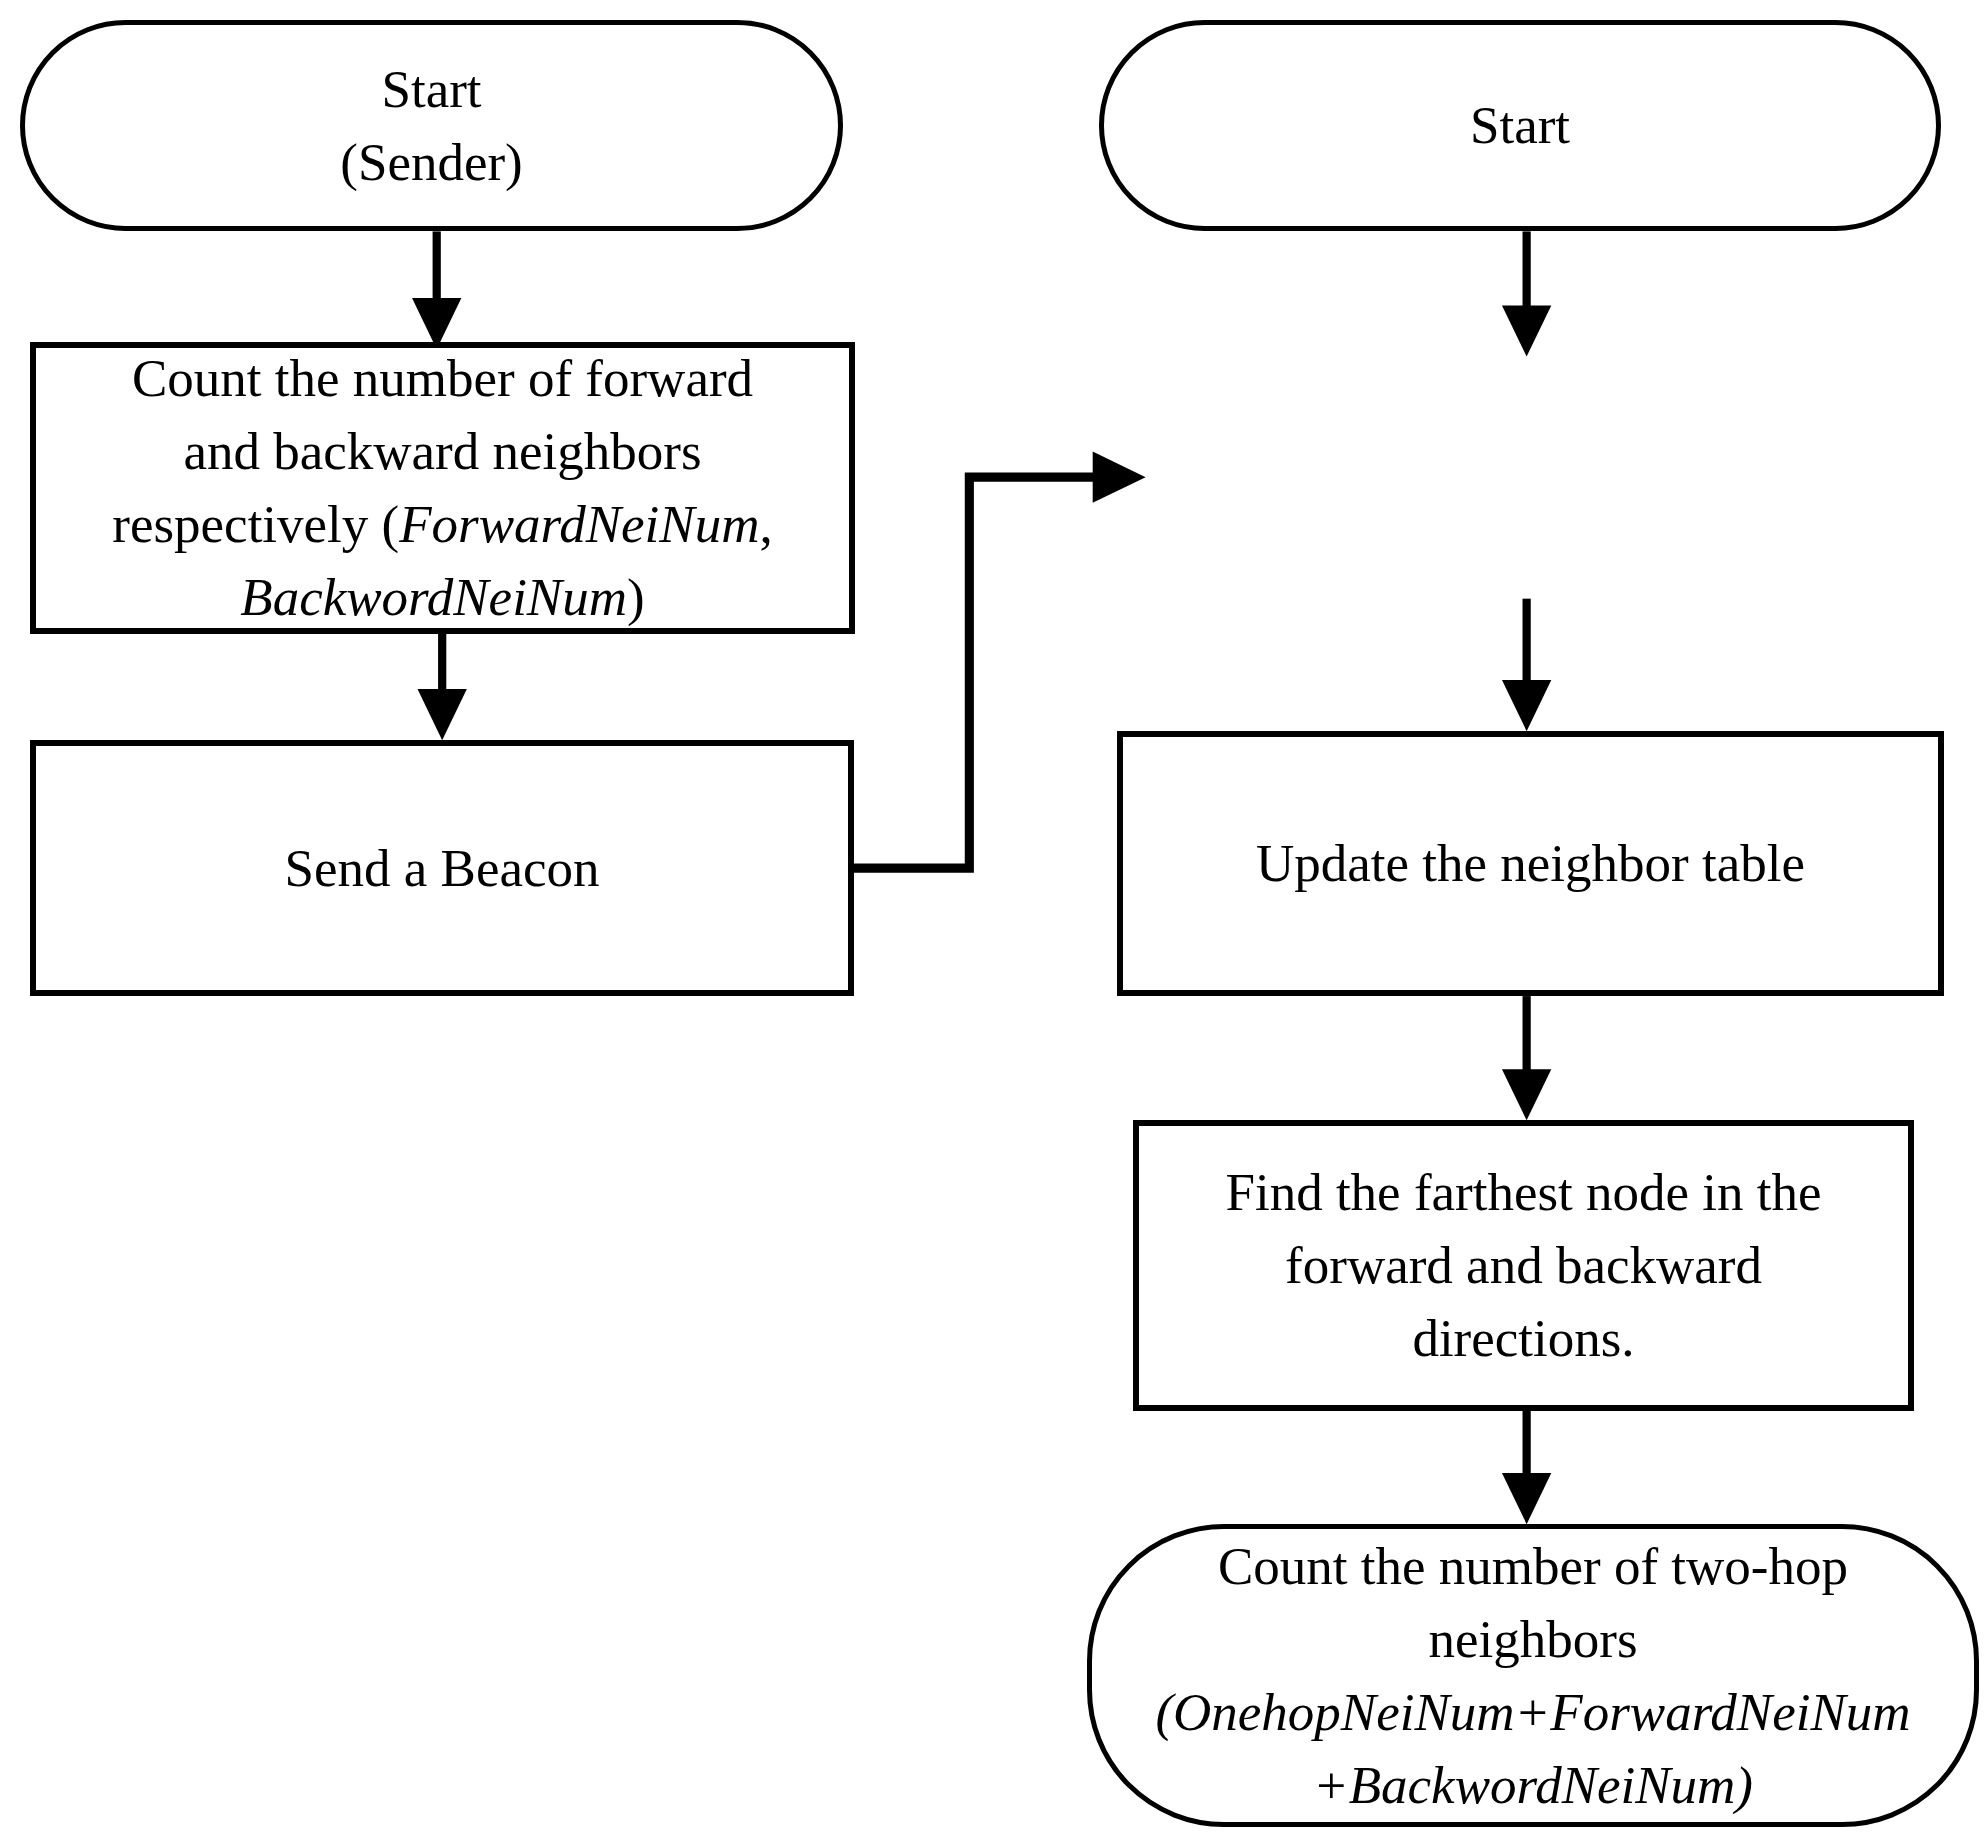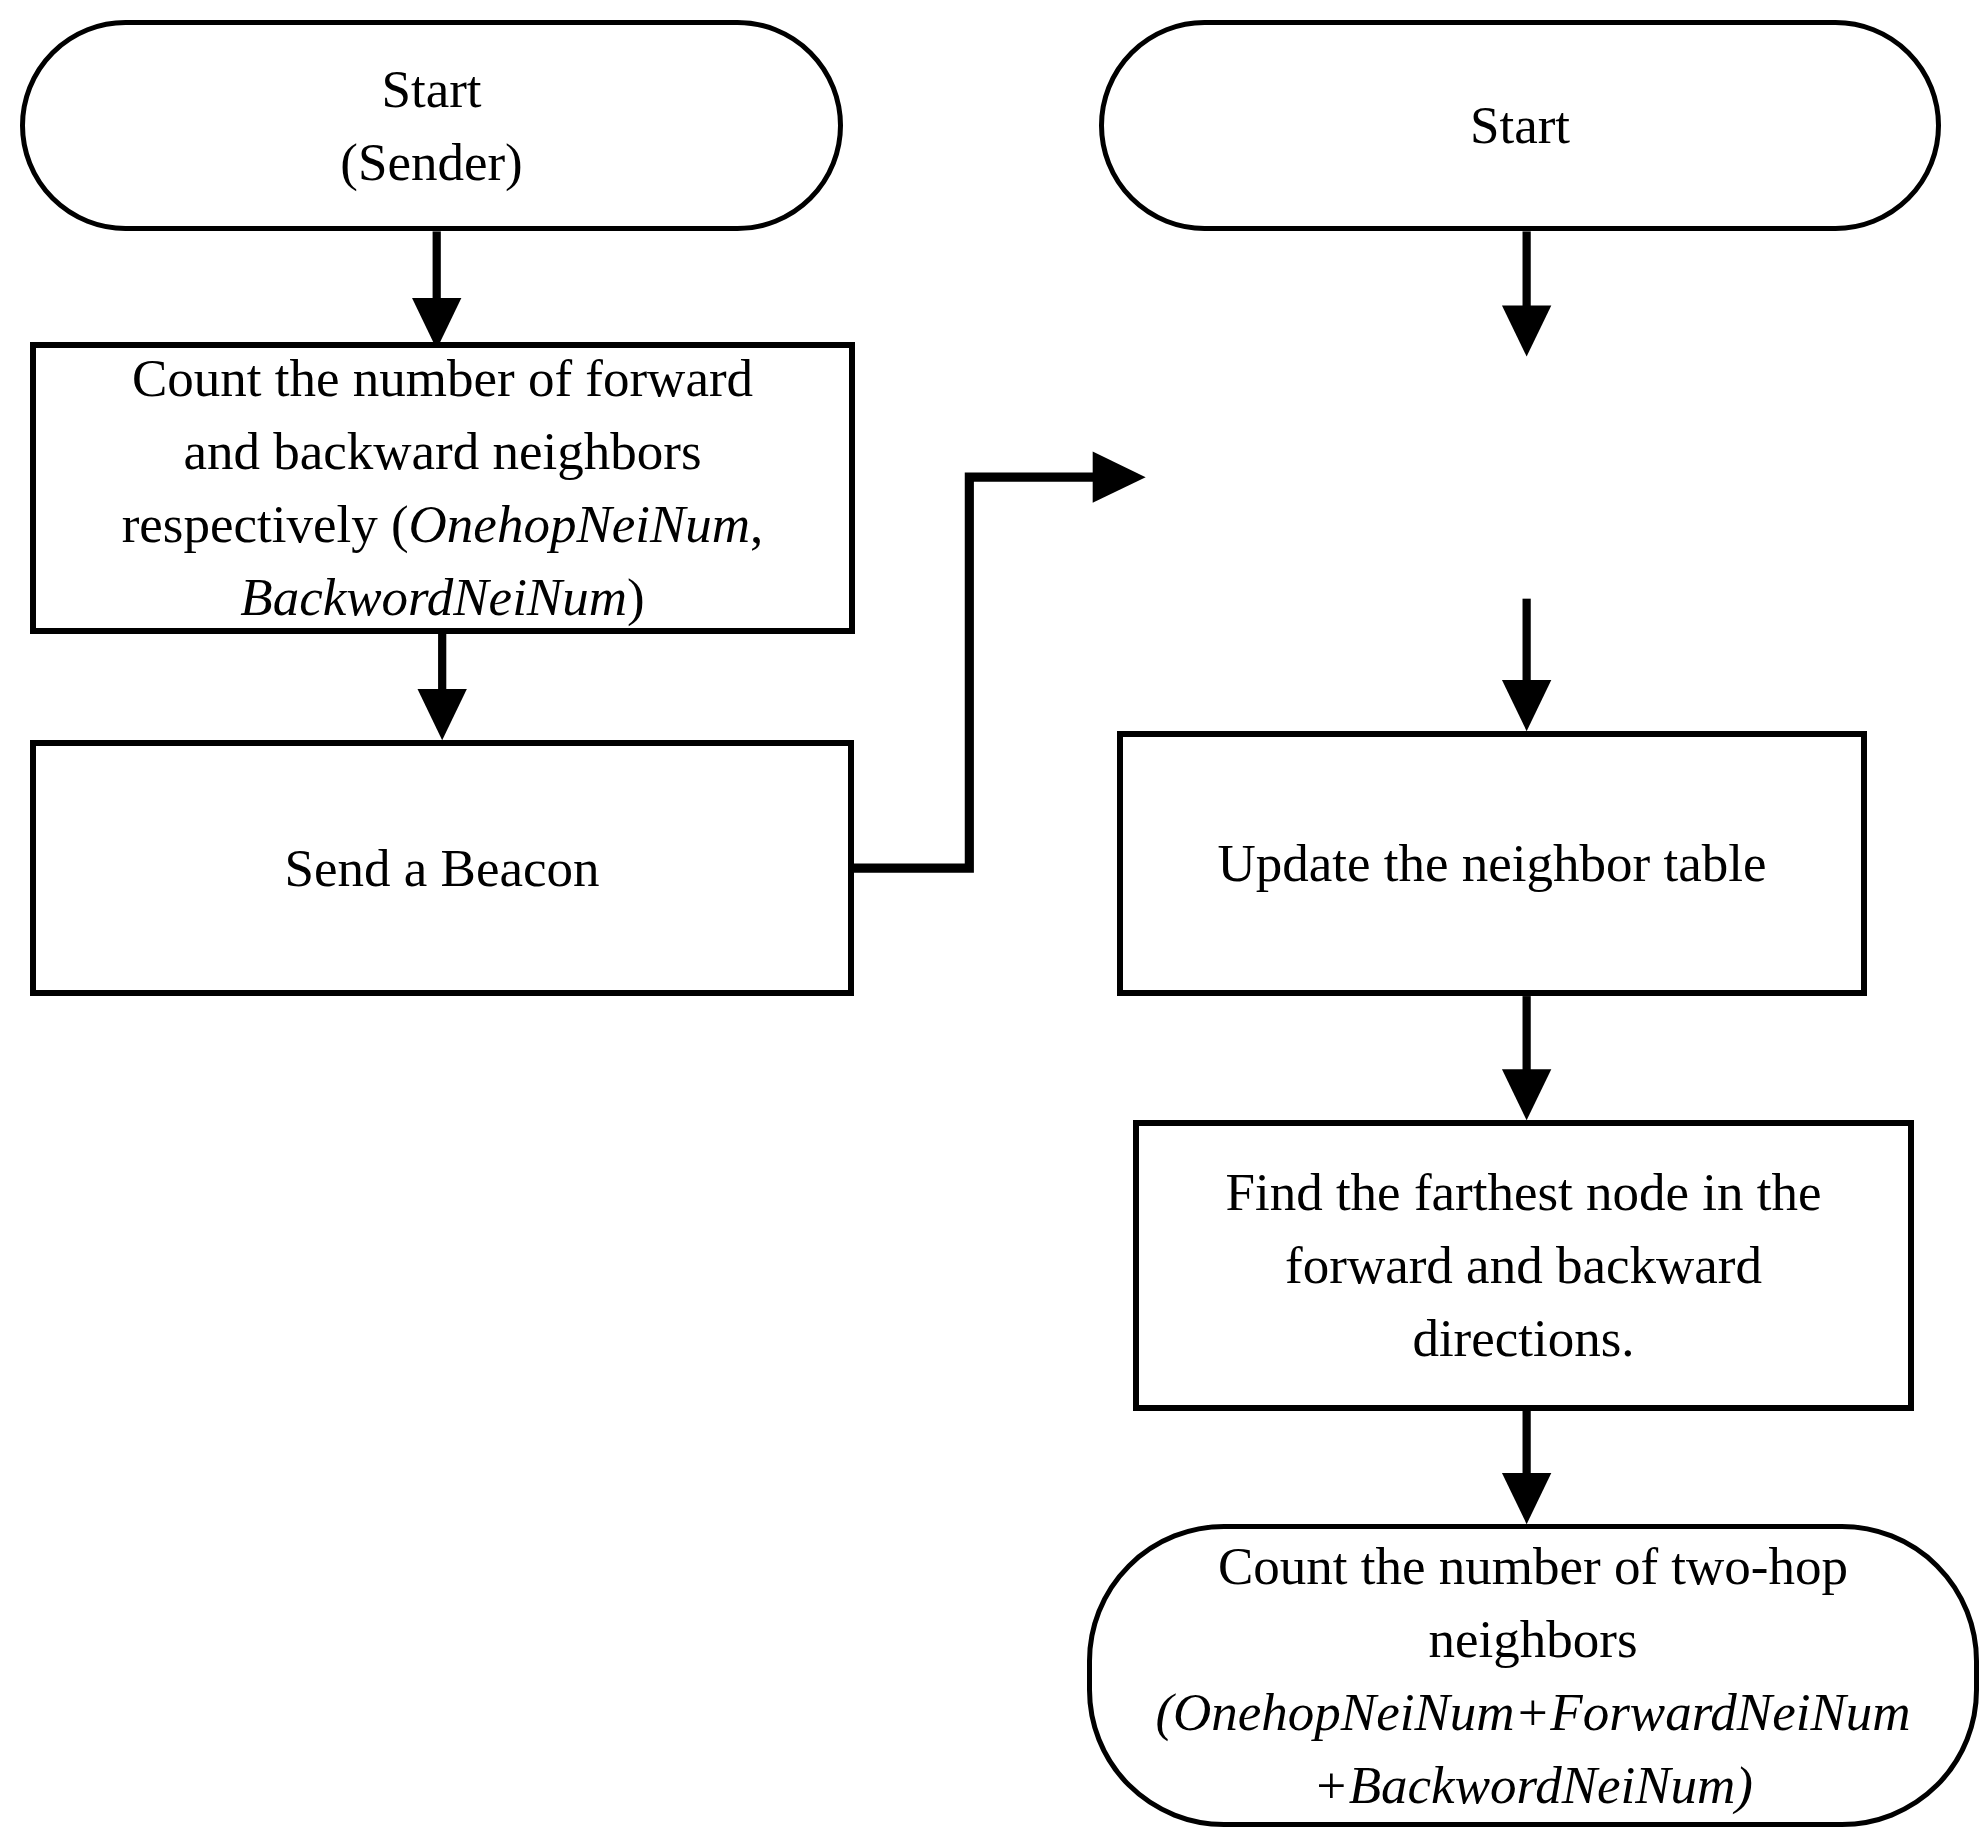--- a/index.html
+++ b/index.html
@@ -100,34 +100,34 @@
   </svg>
 
   <div class="node pill" style="left:20px; top:20px; width:823px; height:211px;">
     <div class="tline">Start</div>
     <div class="tline">(Sender)</div>
   </div>
 
   <div class="node rect" style="left:30px; top:342px; width:825px; height:292px;">
     <div class="tline">Count the number of forward</div>
     <div class="tline">and backward neighbors</div>
-    <div class="tline"><span>respectively (</span><i>OnehopNeiNum</i><span>,</span></div>
+    <div class="tline"><span>respectively (</span><i>ForwardNeiNum</i><span>,</span></div>
     <div class="tline"><i>BackwordNeiNum</i><span>)</span></div>
   </div>
 
   <div class="node rect" style="left:30px; top:740px; width:824px; height:256px;">
     <div class="tline">Send a Beacon</div>
   </div>
 
   <div class="node pill" style="left:1099px; top:20px; width:842px; height:211px;">
     <div class="tline">Start</div>
   </div>
 
 
-  <div class="node rect" style="left:1117px; top:731px; width:750px; height:265px;">
+  <div class="node rect" style="left:1117px; top:731px; width:827px; height:265px;">
     <div class="tline">Update the neighbor table</div>
   </div>
 
   <div class="node rect" style="left:1133px; top:1120px; width:781px; height:291px;">
     <div class="tline">Find the farthest node in the</div>
     <div class="tline">forward and backward</div>
     <div class="tline">directions.</div>
   </div>
 
   <div class="node pill-large" style="left:1087px; top:1524px; width:892px; height:303px;">

